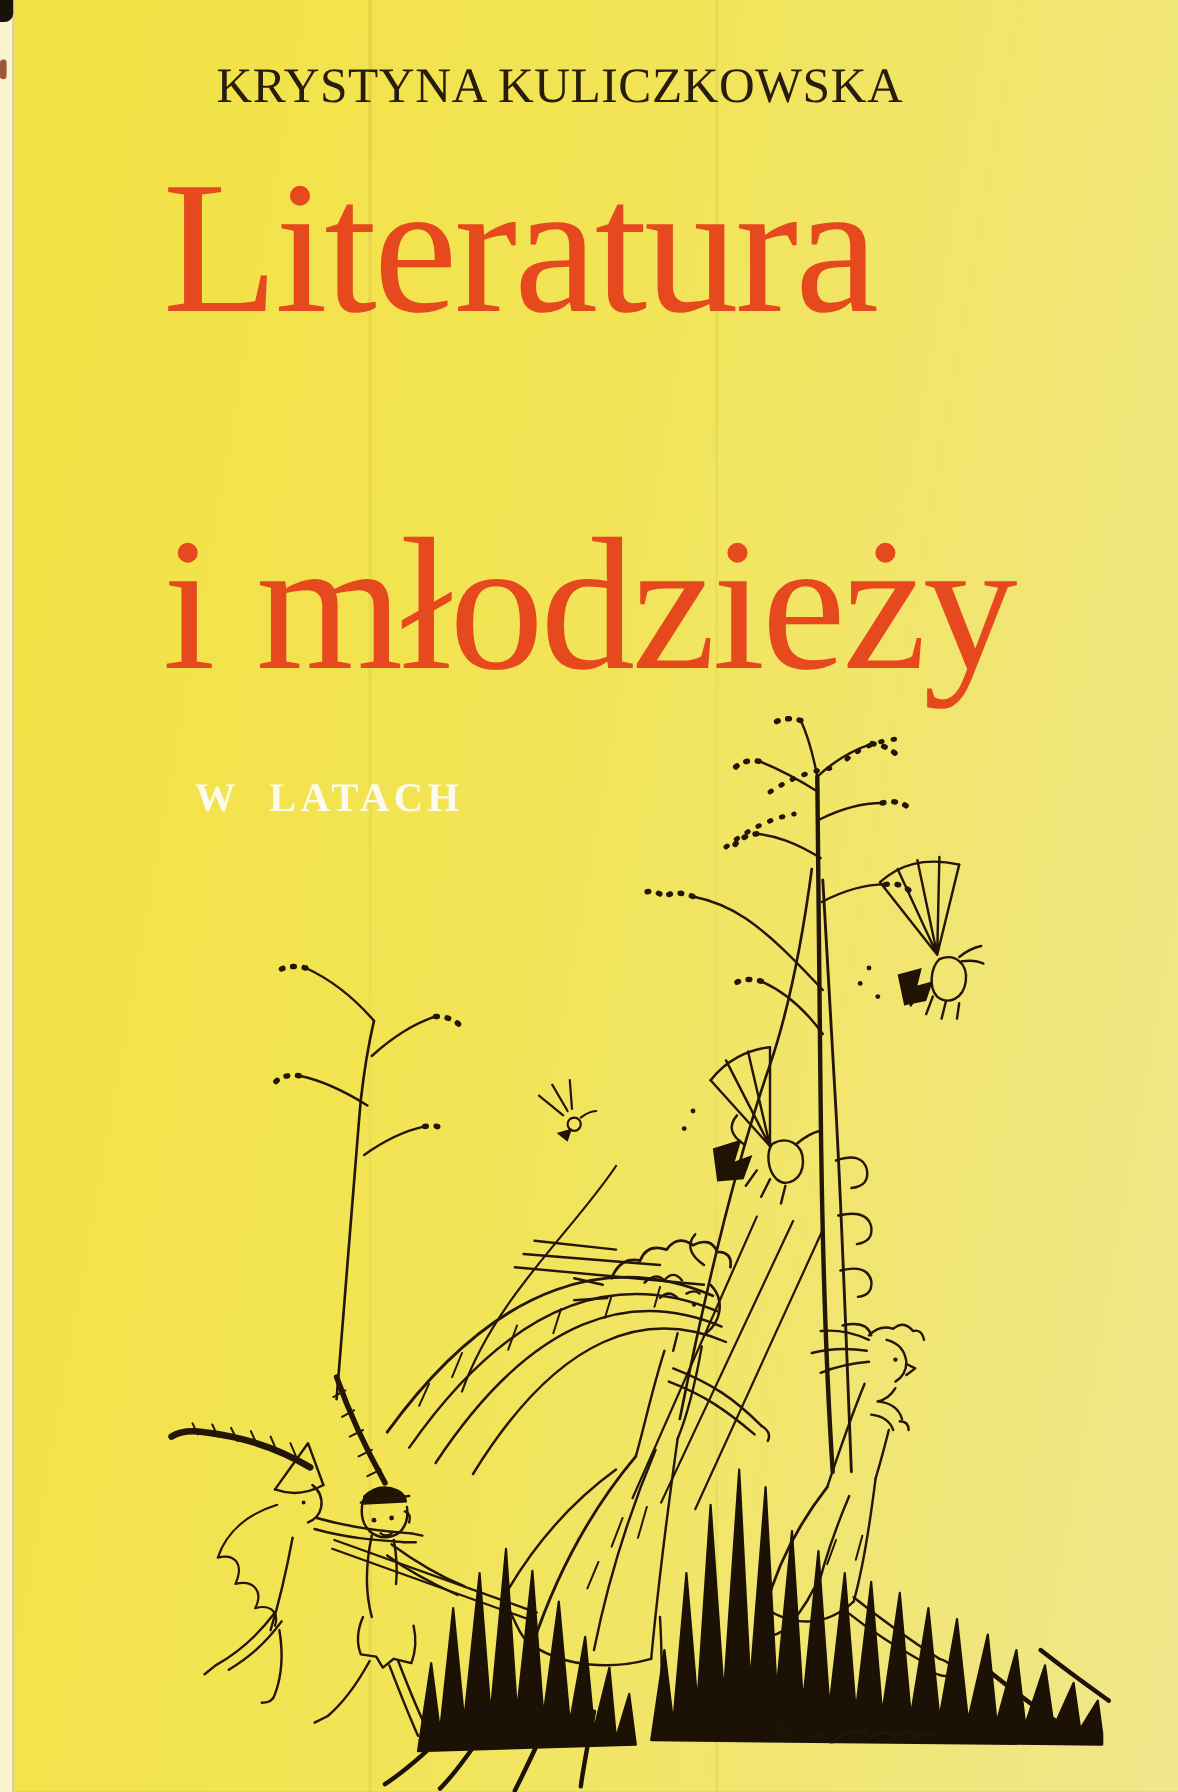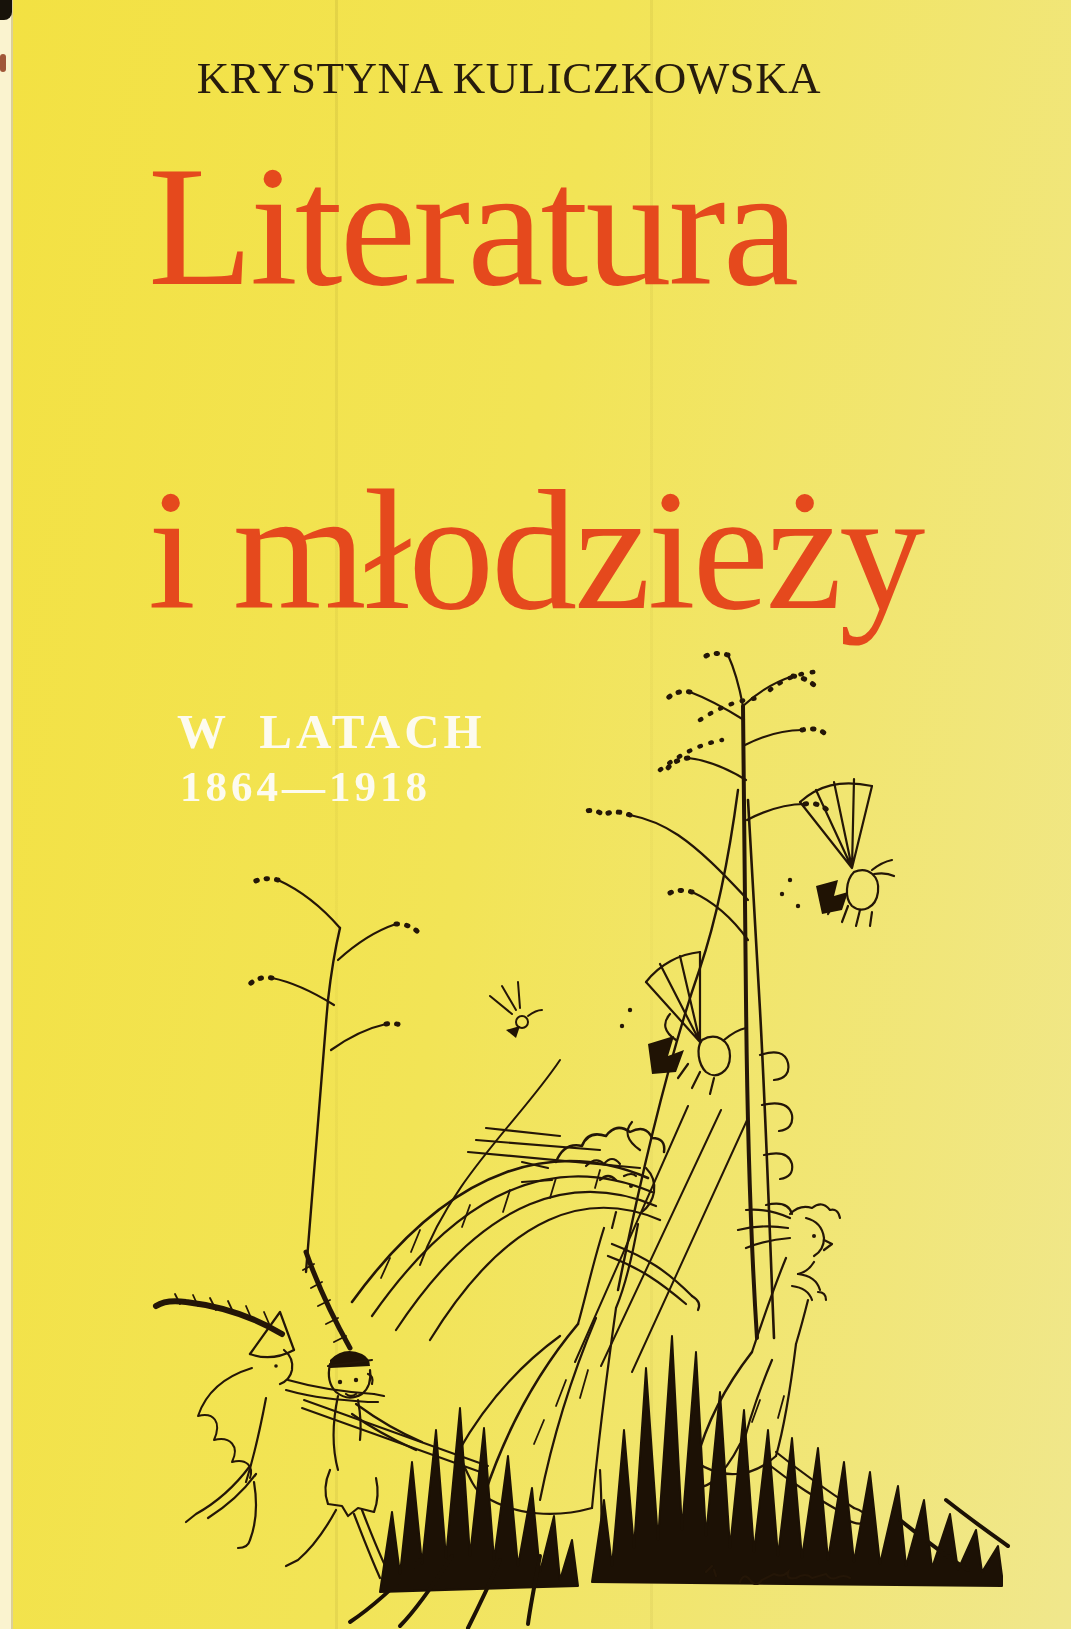--- a/index.html
+++ b/index.html
@@ -44,21 +44,21 @@
   }
   .title-1{top:140px;}
   .title-2{top:307px;}
   .title-3{top:464px;}
   .subtitle{
     position:absolute;
     font-weight:bold;line-height:1;
     color:var(--subtitle_white,#fdfbef);
     letter-spacing:4px;
   }
-  .subtitle-1{left:177px;top:707px;font-size:49px;word-spacing:14px;}
+  .subtitle-1{left:177px;top:707px;font-size:37px;word-spacing:14px;}
   .subtitle-2{left:180px;top:765px;font-size:43px;}
   .illustration{
     position:absolute;left:0;top:0;width:1071px;height:1629px;
     pointer-events:none;
   }
 </style>
 </head>
 <body>
 
 <div class="page">
@@ -68,21 +68,20 @@
   <div class="red-speck"></div>
   <div class="crease crease-1"></div>
   <div class="crease crease-2"></div>
 
   <div class="author">KRYSTYNA KULICZKOWSKA</div>
 
   <div class="title-line title-1">Literatura</div>
   <div class="title-line title-3">i młodzieży</div>
 
   <div class="subtitle subtitle-1">W LATACH</div>
-  <div class="subtitle subtitle-2">1864—1918</div>
 
   <svg class="illustration" viewBox="0 0 1071 1629" xmlns="http://www.w3.org/2000/svg">
 
     <g stroke="#241607" fill="none" stroke-width="2.2" stroke-linecap="round" stroke-linejoin="round">
 
       <path stroke-width="4" d="M757 1338 C750 1230 747 1100 746 1000 C745 900 744 800 743 706"></path>
       <path stroke-width="2.6" d="M774 1338 C770 1240 766 1120 760 1010 C756 930 752 860 748 800"></path>
 
       <path stroke-width="2.4" d="M618 1290 C640 1180 668 1060 700 968 C718 915 730 850 738 790"></path>
 

